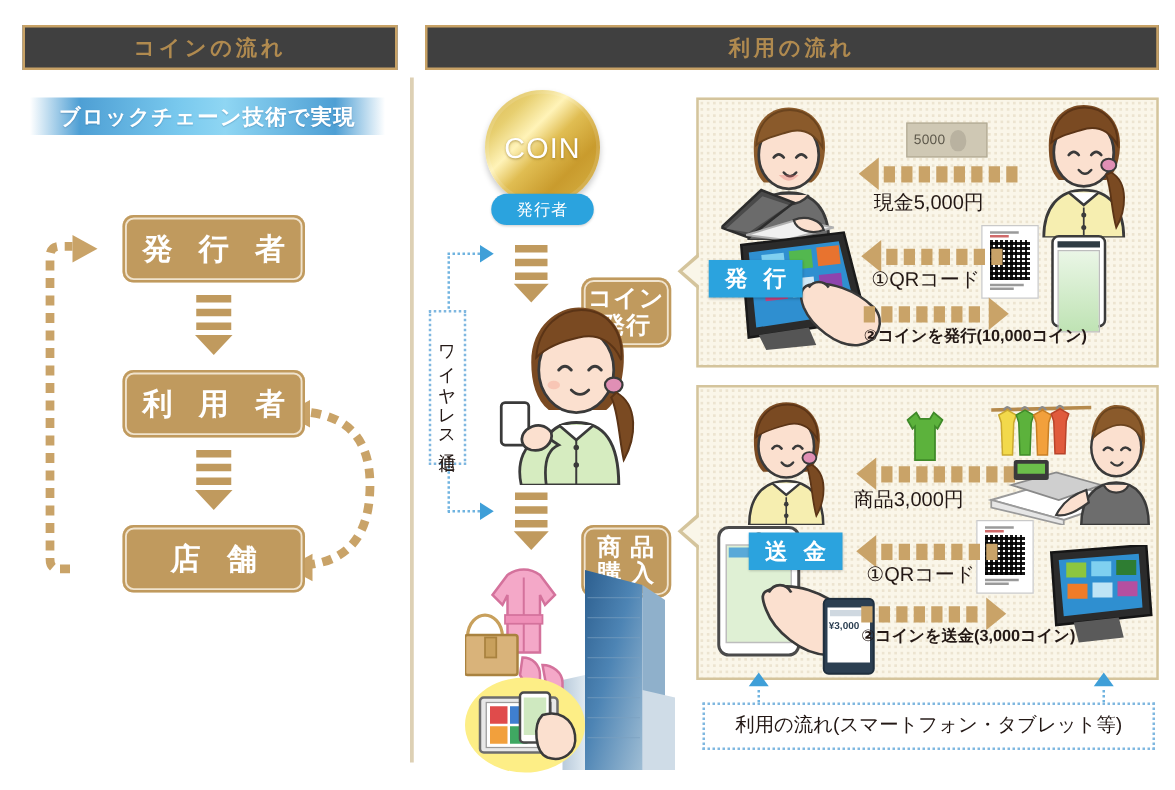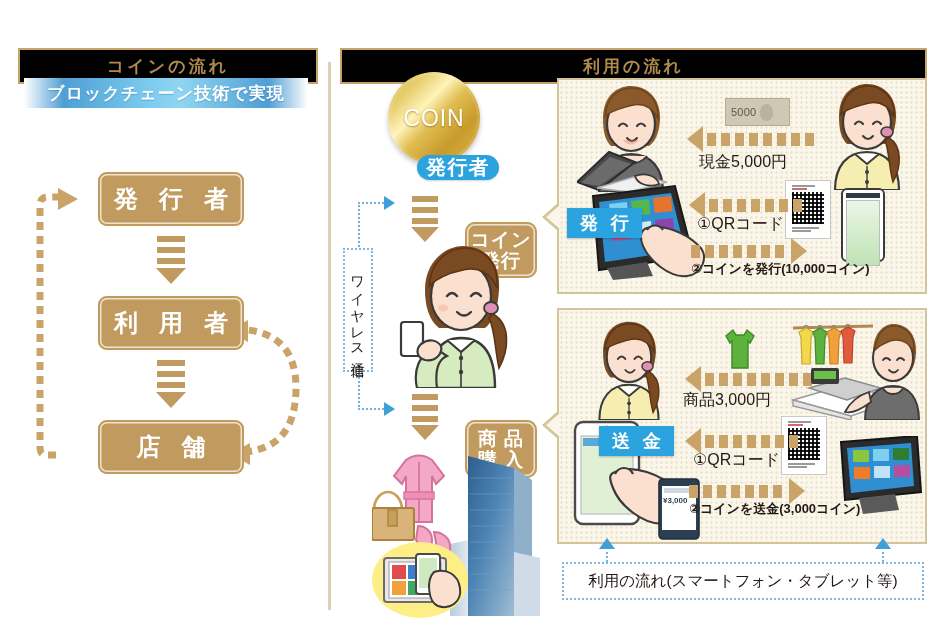--- a/index.html
+++ b/index.html
@@ -9,24 +9,23 @@
     color:#231815;overflow:hidden;position:relative;
   }
   .root{position:relative;width:940px;height:632px;}
 
   
   .abs{position:absolute;}
   .ctr{display:flex;align-items:center;justify-content:center;}
 
   
   .hdr{
-    border:2px solid #c8a266;background:#000000;
+    border:2px solid #c8a266;background:#404040;
     color:#b08a4f;font-weight:bold;letter-spacing:.18em;
     font-size:17px;
-    margin-top:28px;
   }
 
   
   .divider{background:#ddd0b4;width:3px;}
 
   
   .blue-banner{
     background:linear-gradient(90deg,#ffffff 0%,#4e9fd4 14%,#79c9ee 42%,#8fd6f3 55%,#4e9fd4 86%,#ffffff 100%);
     color:#ffffff;font-weight:bold;font-size:17px;letter-spacing:.06em;
     text-shadow:0 1px 1px rgba(0,60,110,.25);
@@ -73,22 +72,22 @@
     background:
       linear-gradient(135deg,#d8b24a 0%,#e7cf70 22%,#fff3b8 38%,#e0bd52 52%,#c99b2d 72%,#d9b548 100%);
     box-shadow:0 3px 5px rgba(0,0,0,.22), inset 0 0 0 3px rgba(255,255,255,.12);
     position:relative;
   }
   .coin span{
     color:#ffffff;font-weight:normal;font-size:23px;letter-spacing:.04em;
     text-shadow:0 1px 2px rgba(120,85,0,.55);
   }
   .pill{
-    background:#2ba3de;border-radius:14px;color:#fff;font-weight:bold;font-size:20px;
-    letter-spacing:.06em;box-shadow:0 1px 2px rgba(0,0,0,.18);margin-left:24px;
+    background:#2ba3de;border-radius:14px;color:#fff;font-weight:normal;font-size:13px;
+    letter-spacing:.06em;box-shadow:0 1px 2px rgba(0,0,0,.18);
   }
 
   
   .act-box{
     background:#c09a5e;border-radius:10px;
     box-shadow:inset 0 0 0 2px #c09a5e, inset 0 0 0 3.5px #f0e3cd;
     color:#ffffff;font-weight:bold;font-size:19px;line-height:1.12;text-align:center;
     letter-spacing:.05em;
     margin-top:32px;
   }

